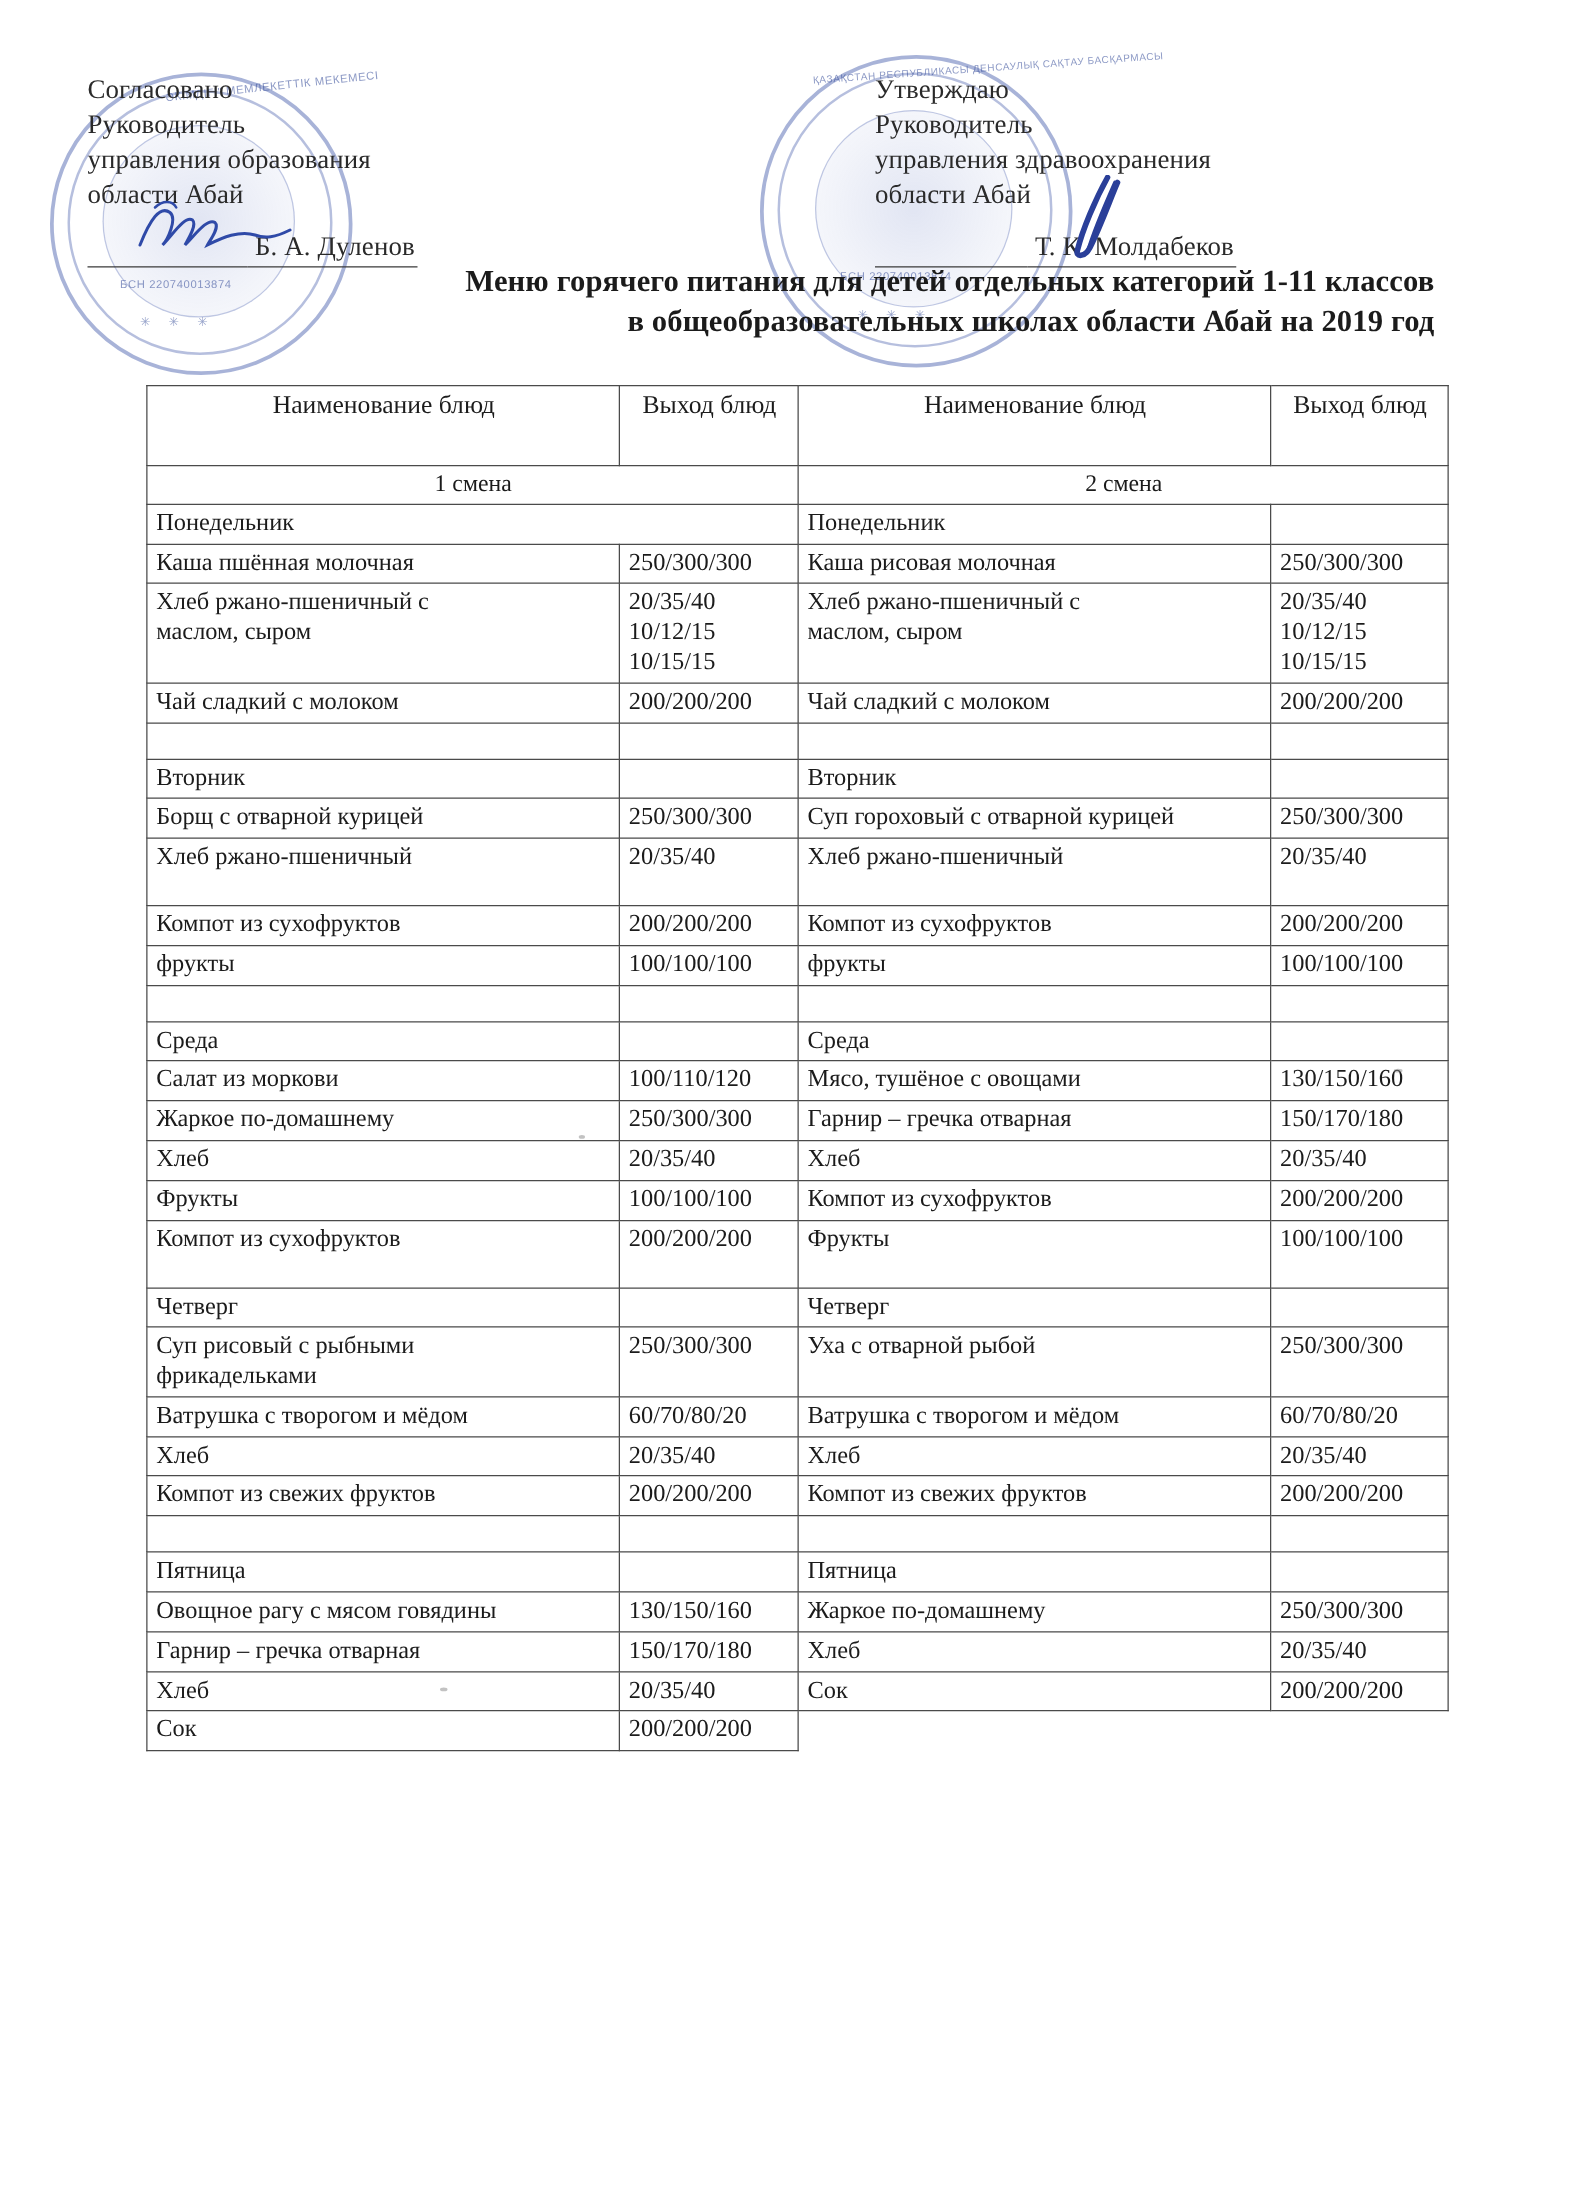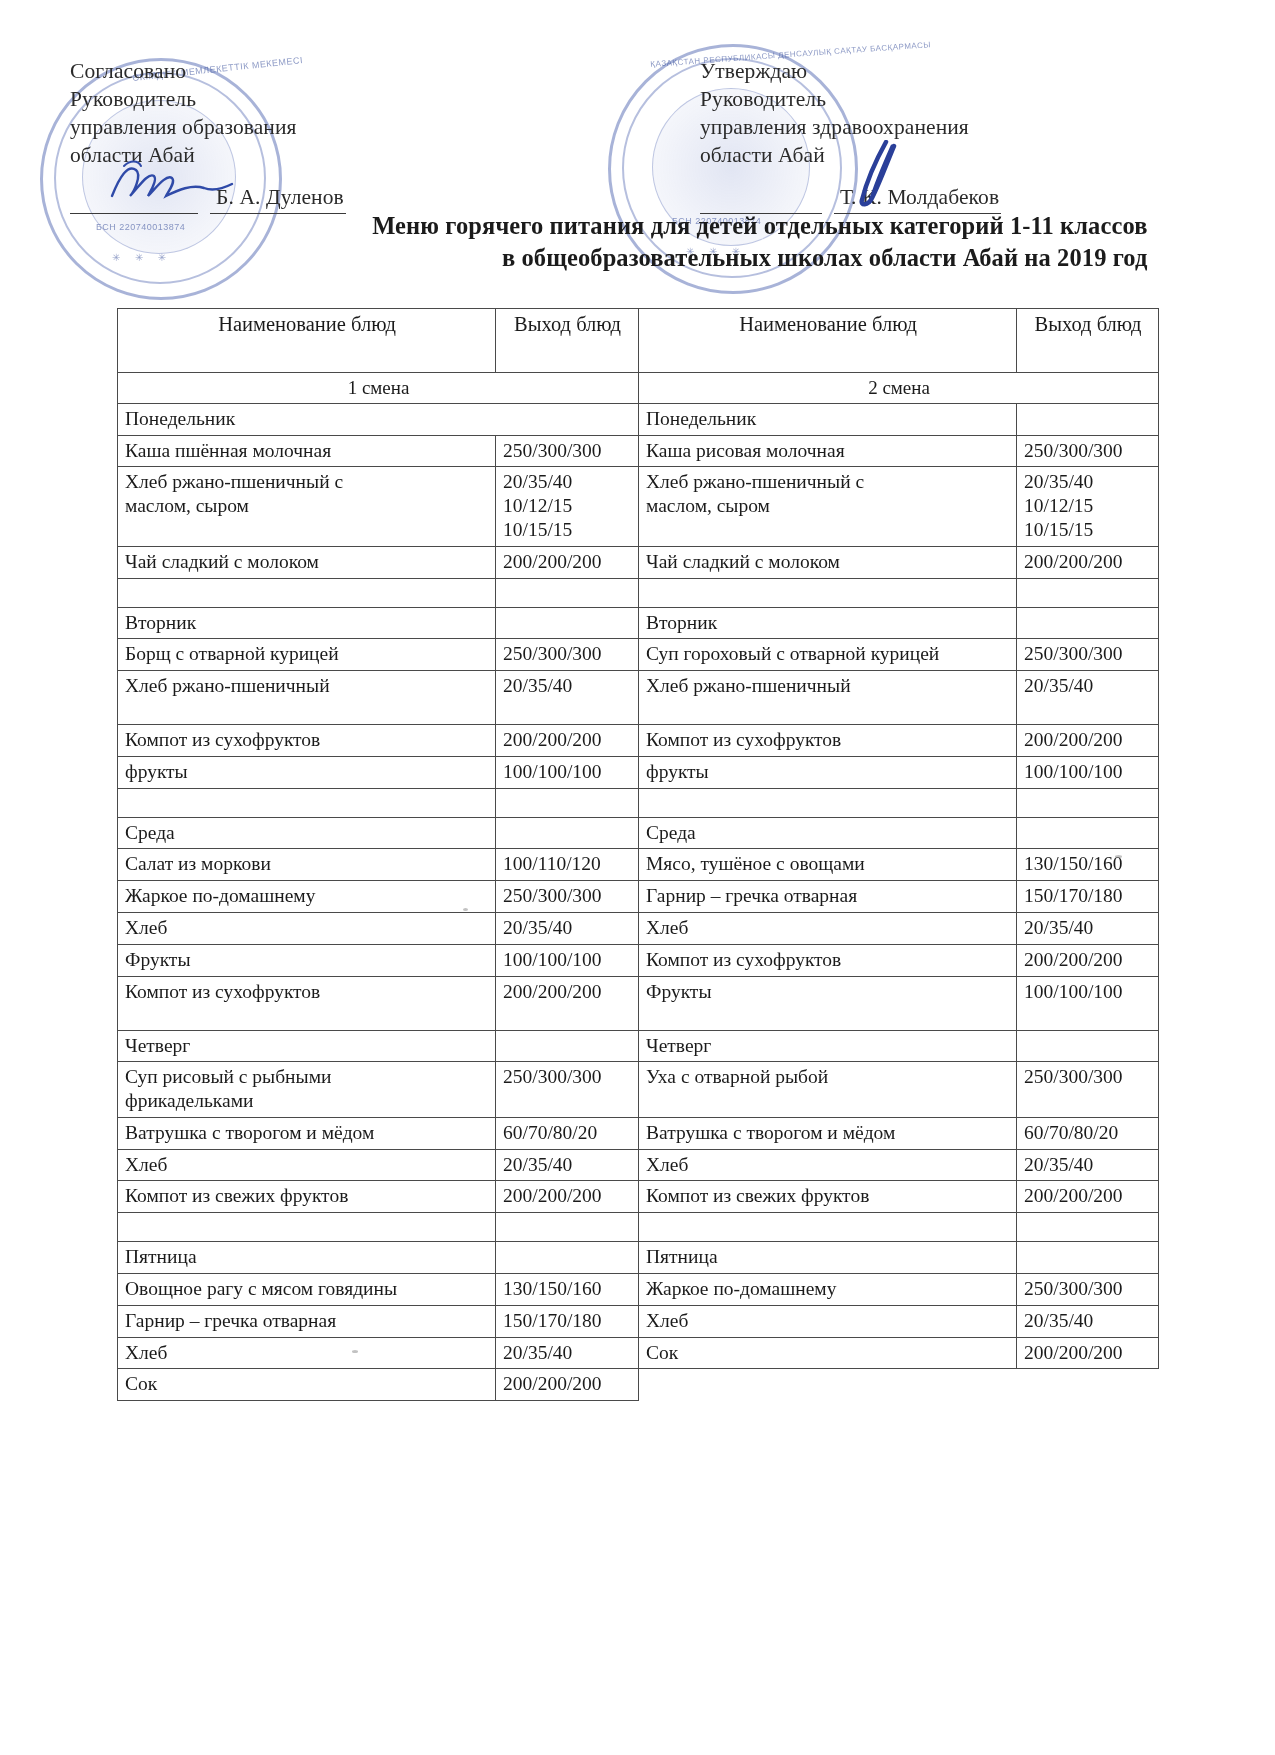--- a/index.html
+++ b/index.html
@@ -40,21 +40,20 @@
   .approval-left  { left: 70px;  top: 58px; width: 400px; }
   .approval-right { left: 700px; top: 58px; width: 420px; }
 
   .approval-line { white-space: nowrap; }
 
   .sign-row {
     margin-top: 14px;
     display: flex;
     align-items: flex-end;
     white-space: nowrap;
-    gap: 12px;
   }
   .sign-rule {
     display: inline-block;
     border-bottom: 1.4px solid #3a3a3a;
     height: 20px;
   }
   .sign-left-rule  { width: 128px; }
   .sign-right-rule { width: 122px; }
   .sign-name {
     border-bottom: 1.4px solid #3a3a3a;

